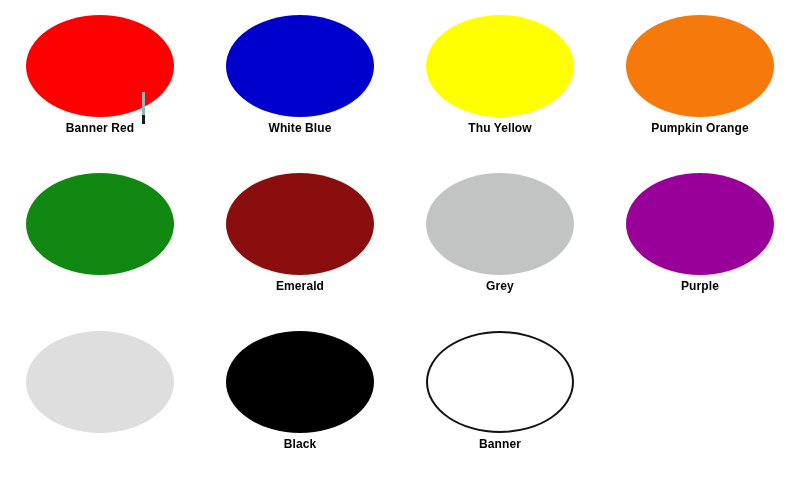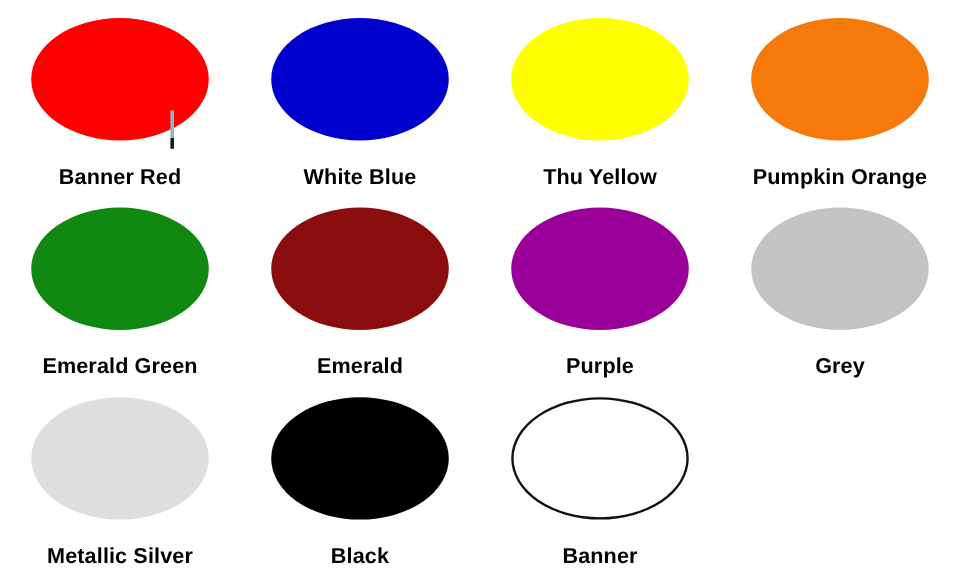--- a/index.html
+++ b/index.html
@@ -44,22 +44,22 @@
     align-items: center;
     justify-content: center;
   }
   .swatch-ellipse {
     width: 148px;
     height: 102px;
     border-radius: 50%;
     box-sizing: border-box;
   }
   .swatch-label {
-    margin-top: 21px;
-    font-size: 18px;
+    margin-top: 2px;
+    font-size: 12px;
     line-height: 17px;
     color: #000000;
     font-weight: 600;
     letter-spacing: 0.1px;
     white-space: nowrap;
     text-align: right;
   }
   
   .caret-artifact {
     position: absolute;
@@ -98,45 +98,43 @@
       <div class="swatch-cell">
         <div class="swatch-ellipse-wrap">
           <div class="swatch-ellipse" style="background: rgb(245, 122, 11);"></div>
         </div>
         <div class="swatch-label">Pumpkin Orange</div>
       </div>
       <div class="swatch-cell">
         <div class="swatch-ellipse-wrap">
           <div class="swatch-ellipse" style="background: rgb(17, 136, 17);"></div>
         </div>
-        <div class="swatch-label">Emerald Green</div>
       </div>
       <div class="swatch-cell">
         <div class="swatch-ellipse-wrap">
           <div class="swatch-ellipse" style="background: rgb(139, 14, 14);"></div>
         </div>
         <div class="swatch-label">Emerald</div>
       </div>
       <div class="swatch-cell">
         <div class="swatch-ellipse-wrap">
+          <div class="swatch-ellipse" style="background: rgb(194, 196, 196);"></div>
+        </div>
+        <div class="swatch-label">Grey</div>
+      </div>
+      <div class="swatch-cell">
+        <div class="swatch-ellipse-wrap">
           <div class="swatch-ellipse" style="background: rgb(153, 0, 153);"></div>
         </div>
         <div class="swatch-label">Purple</div>
       </div>
       <div class="swatch-cell">
         <div class="swatch-ellipse-wrap">
-          <div class="swatch-ellipse" style="background: rgb(194, 196, 196);"></div>
-        </div>
-        <div class="swatch-label">Grey</div>
-      </div>
-      <div class="swatch-cell">
-        <div class="swatch-ellipse-wrap">
           <div class="swatch-ellipse" style="background: rgb(222, 222, 222);"></div>
         </div>
-        <div class="swatch-label">Metallic Silver</div>
       </div>
       <div class="swatch-cell">
         <div class="swatch-ellipse-wrap">
           <div class="swatch-ellipse" style="background: rgb(0, 0, 0);"></div>
         </div>
         <div class="swatch-label">Black</div>
       </div>
       <div class="swatch-cell">
         <div class="swatch-ellipse-wrap">
           <div class="swatch-ellipse" style="background: rgb(255, 255, 255); border: 2px solid rgb(17, 17, 17);"></div>

